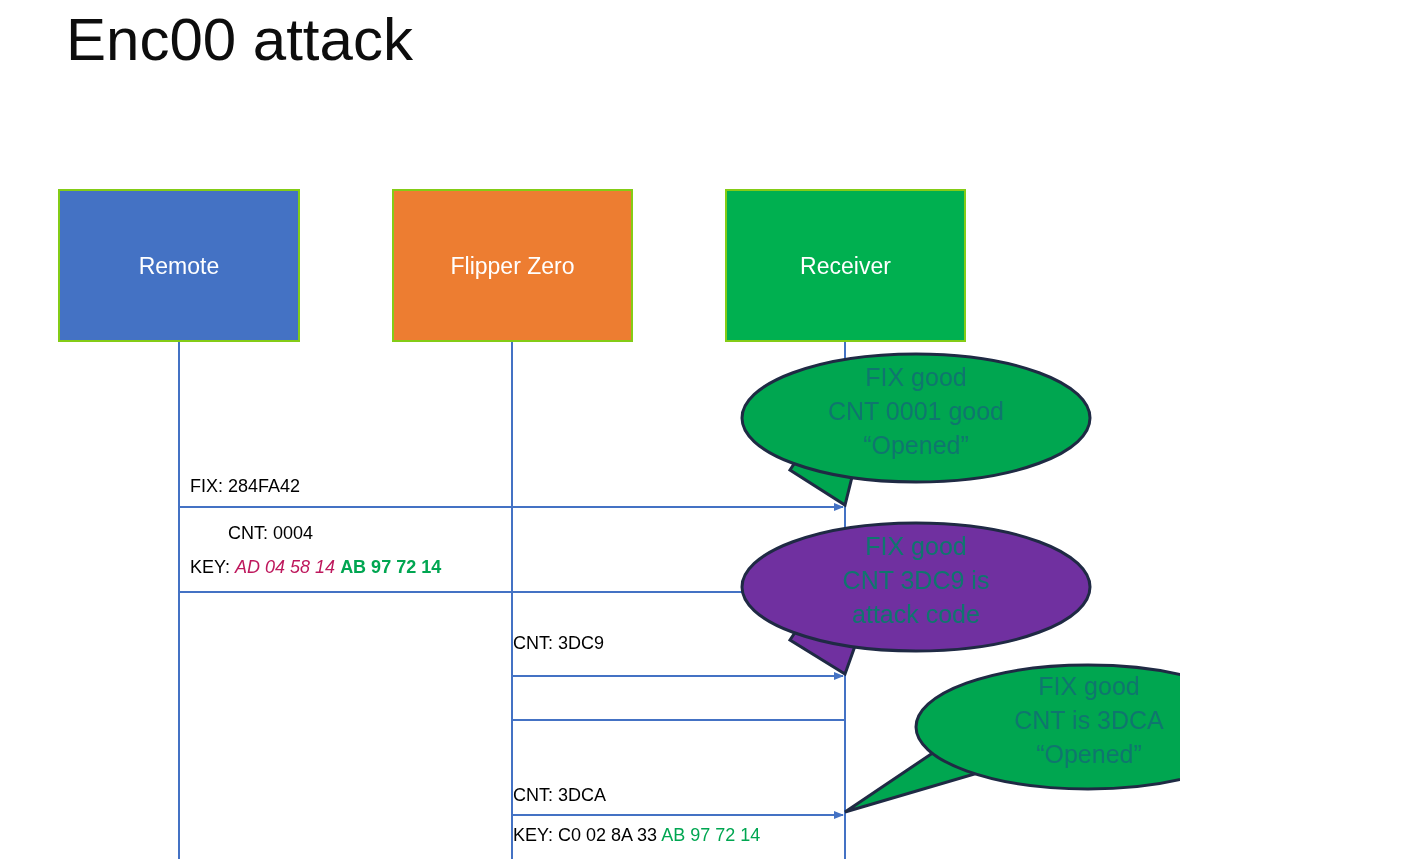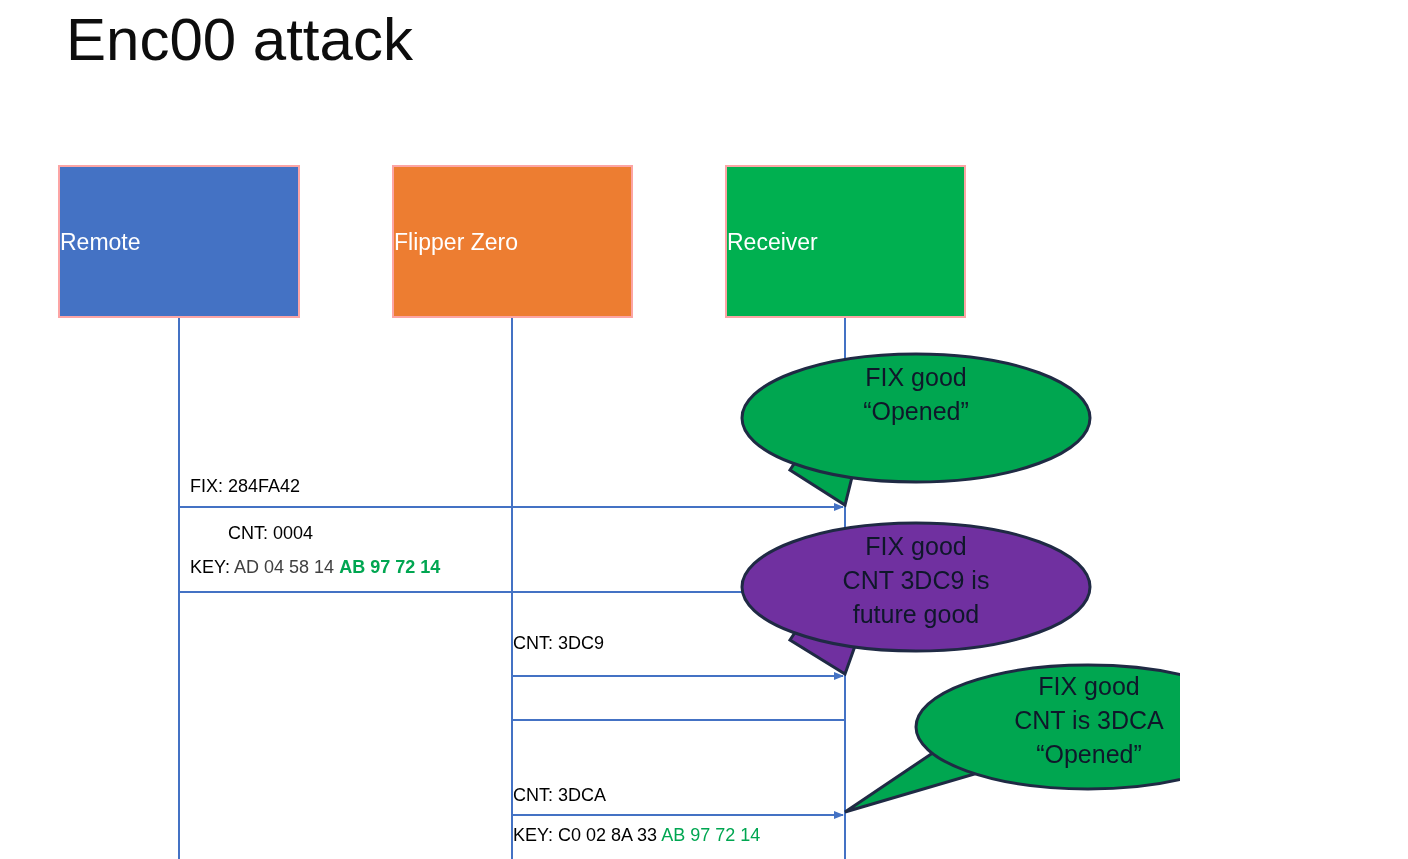--- a/index.html
+++ b/index.html
@@ -33,52 +33,55 @@
     font-size: 60px;
     font-weight: 400;
     color: #0d0d0d;
     letter-spacing: 0px;
     line-height: 76px;
     white-space: nowrap;
   }
   .lane-box {
     position: absolute;
     box-sizing: border-box;
-    border: 2px solid #fca5a5;
+    border: 2px solid #84cc16;
     display: flex;
     align-items: center;
+    justify-content: center;
     color: #ffffff;
     font-size: 23px;
     line-height: 28px;
+    margin-top: 24px;
   }
   .lane-label {
     color: #ffffff;
     font-size: 23px;
     white-space: nowrap;
   }
   .msg-text {
     position: absolute;
     font-size: 18px;
     line-height: 30px;
     color: #000000;
     white-space: nowrap;
   }
   .msg-text .hex-red {
-    color: #404040;
+    color: #be185d;
+    font-style: italic;
   }
   .msg-text .hex-green {
     color: #00a651;
   }
   .msg-text .hex-green-bold {
     color: #00a651;
     font-weight: bold;
   }
   .bubble-text {
     position: absolute;
-    color: #0f172a;
+    color: #0f766e;
     font-size: 25px;
     line-height: 34px;
     text-align: center;
     white-space: nowrap;
   }
   .bubble-text div {
     display: block;
   }
 </style>
 </head>
@@ -147,27 +150,28 @@
   <div class="msg-text" style="left:513px; top:780px;">
     <span>CNT: 3DCA</span>
   </div>
 
   <div class="msg-text" style="left:513px; top:820px;">
     <span>KEY: C0 02 8A 33 </span><span class="hex-green">AB 97 72 14</span>
   </div>
 
   <div class="bubble-text" style="left:756px; top:360px; width:320px;">
     <div>FIX good</div>
+    <div>CNT 0001 good</div>
     <div>“Opened”</div>
   </div>
 
   <div class="bubble-text" style="left:756px; top:529px; width:320px;">
     <div>FIX good</div>
     <div>CNT 3DC9 is</div>
-    <div>future good</div>
+    <div>attack code</div>
   </div>
 
   <div class="bubble-text" style="left:930px; top:669px; width:318px;">
     <div>FIX good</div>
     <div>CNT is 3DCA</div>
     <div>“Opened”</div>
   </div>
 
 </div>
 

